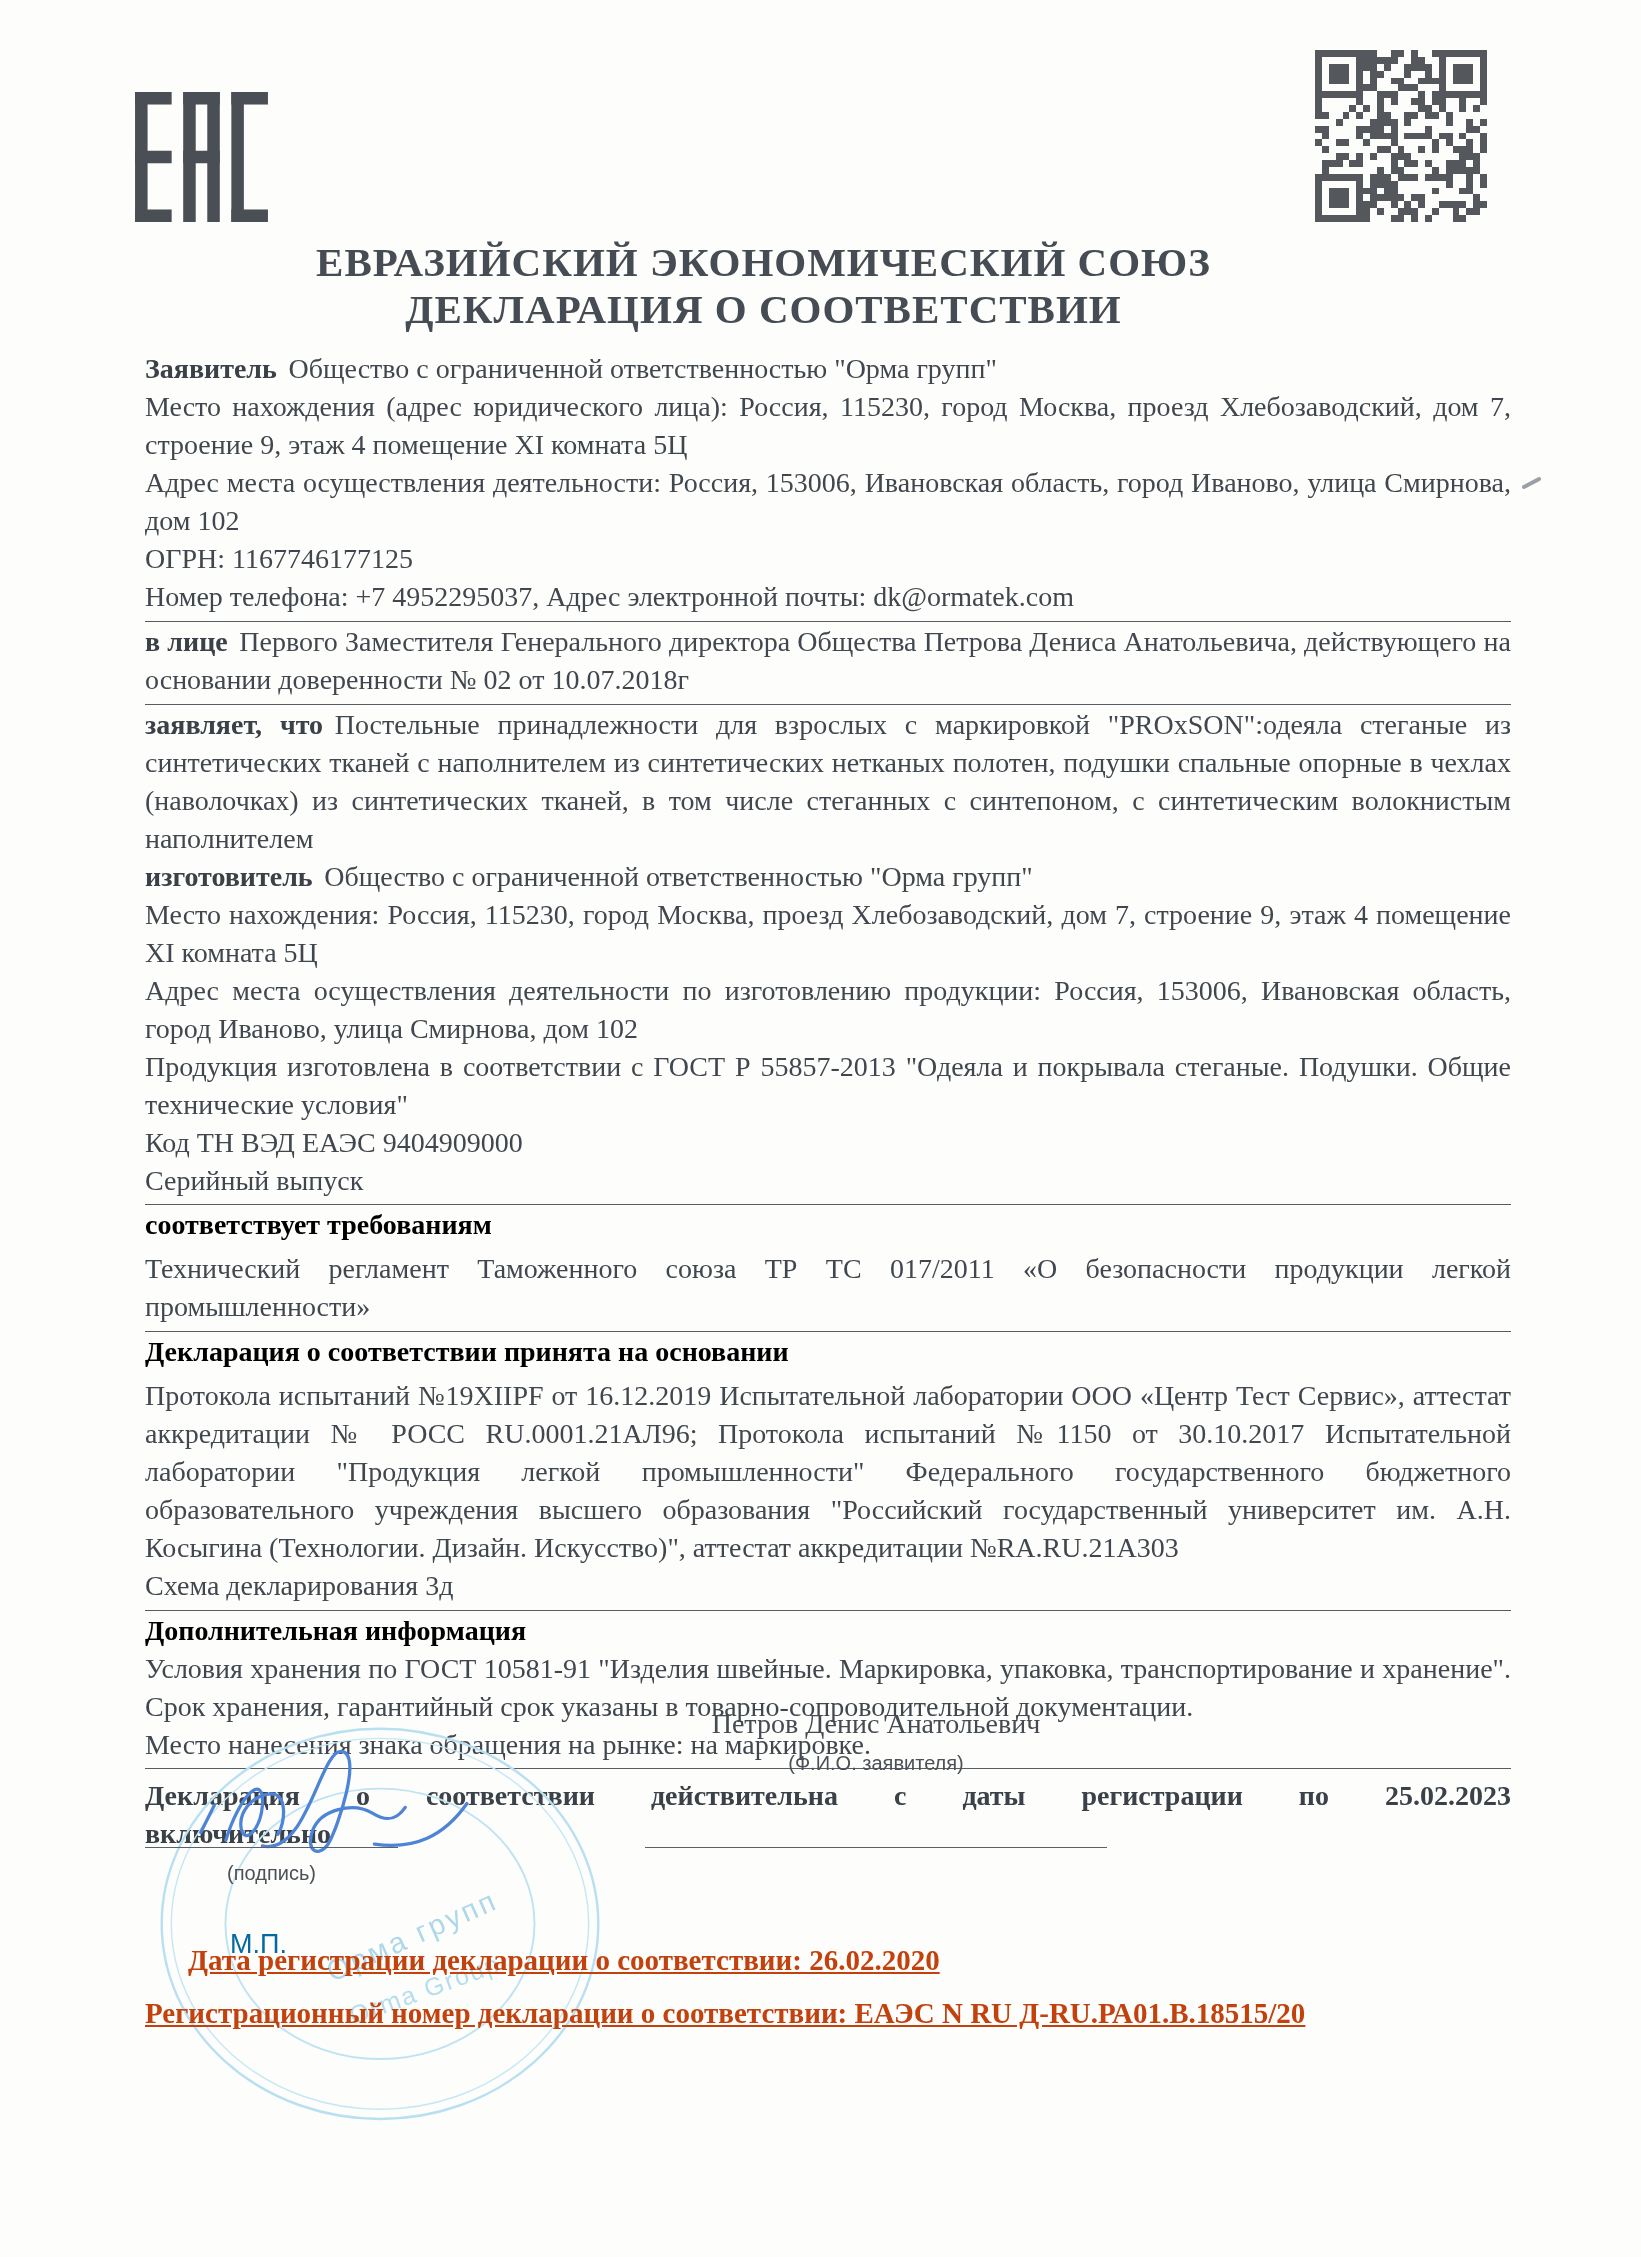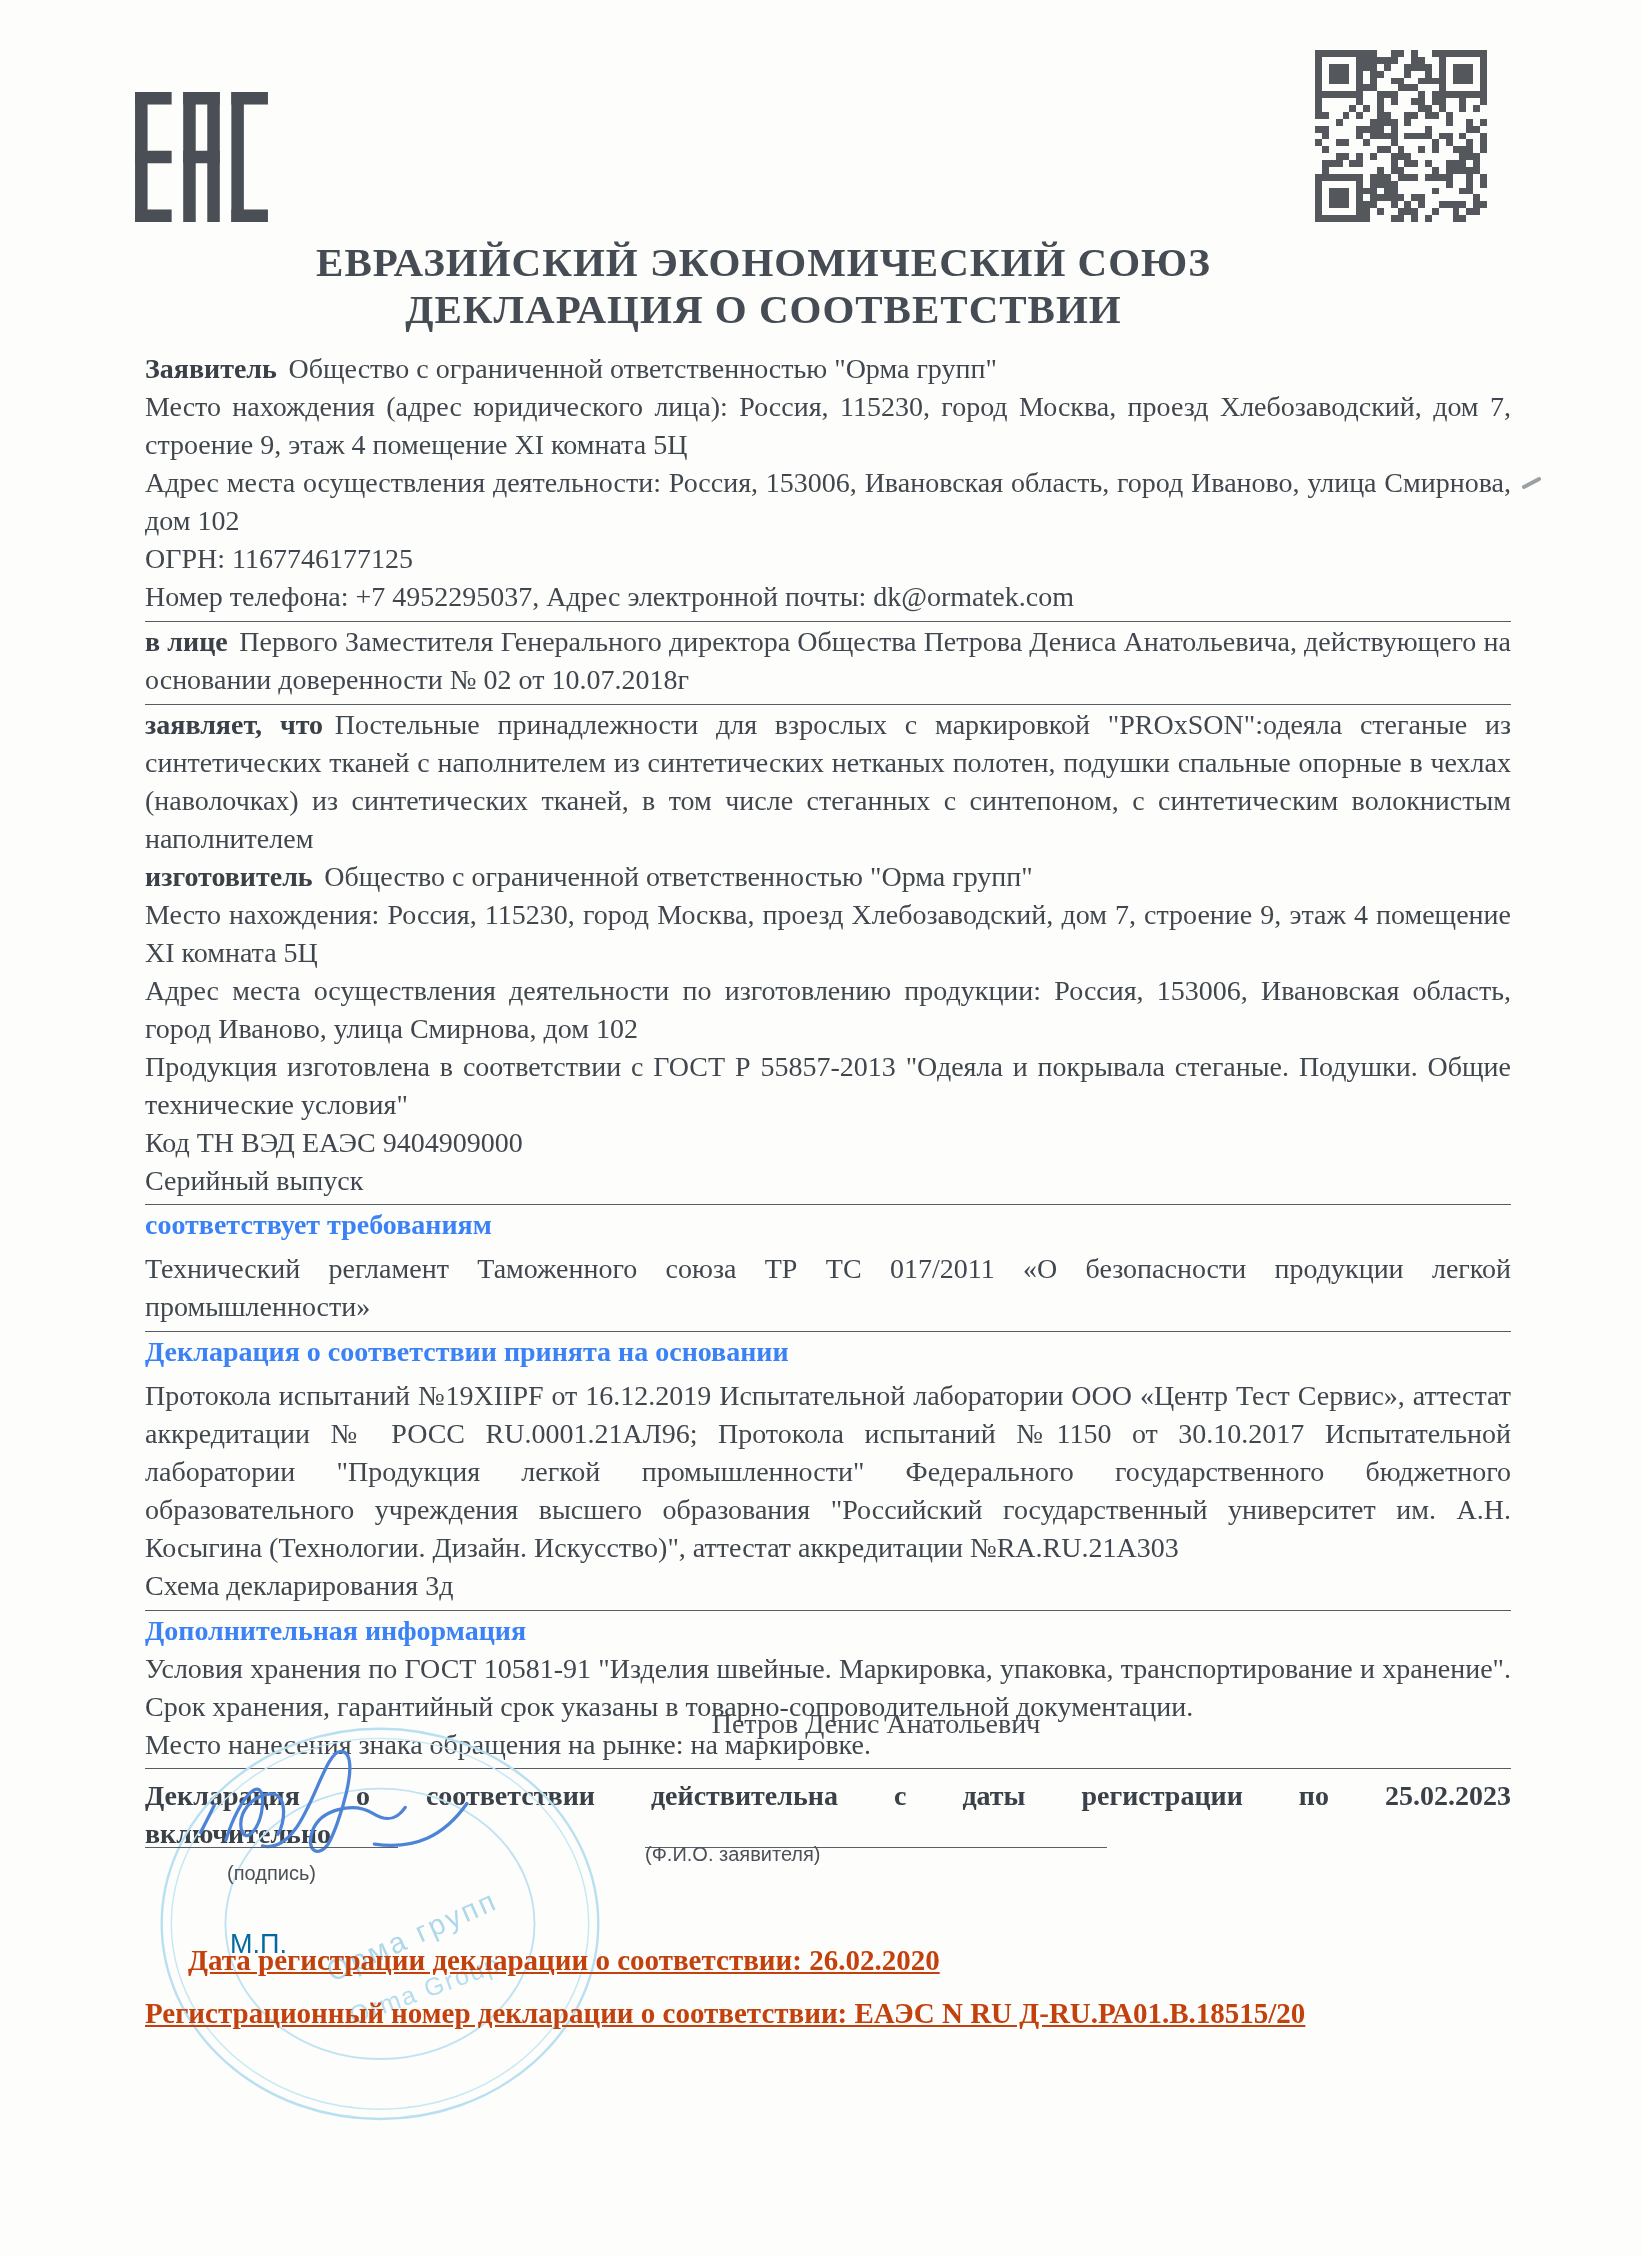--- a/index.html
+++ b/index.html
@@ -23,35 +23,35 @@
   }
   
   .content{
     position:absolute;left:145px;top:350px;width:1366px;
     font-size:28px;line-height:38px;
   }
   .sec{border-bottom:1.9px solid #565c63;padding-bottom:4.8px;margin-bottom:1px;}
   .sec.no-rule{border-bottom:none;}
   .para{margin:0;text-align:justify;}
   .lead{font-weight:bold;margin-right:11.6px;color:#3b4148;}
-  .heading{font-weight:bold;color:#3b82f6;margin:0 0 5.8px 0;}
+  .heading{font-weight:bold;color:#000000;margin:0 0 5.8px 0;}
   .validity{font-weight:bold;color:#3b4148;margin-top:7.7px;}
   .validity .just-line{text-align:justify;text-align-last:justify;}
   
   .stamp{position:absolute;left:153px;top:1721px;width:454px;height:406px;pointer-events:none;}
   .signature{position:absolute;left:193px;top:1736px;width:328px;height:135px;}
   .sig-line{position:absolute;border-bottom:1.9px solid #5a6067;}
   .sig-line.left{left:145px;top:1847px;width:253px;}
   .sig-line.right{left:645px;top:1847px;width:462px;}
   .sig-caption{
     position:absolute;font-family:"Liberation Sans", sans-serif;
     font-size:20px;color:#4c5158;
   }
   .cap-podpis{left:145px;top:1862px;width:253px;text-align:center;}
-  .cap-fio{left:645px;top:1843px;width:462px;}
+  .cap-fio{left:645px;top:1752px;width:462px;text-align:center;}
   .signatory-name{
     position:absolute;left:645px;top:1708px;width:462px;text-align:center;
     font-size:28px;color:#454b52;
   }
   .mp{position:absolute;left:230px;top:1929px;font-family:"Liberation Sans", sans-serif;font-size:27px;color:#0369a1;}
   
   .footer-line{position:absolute;left:145px;width:1390px;font-weight:bold;font-size:29px;color:#c2410c;text-decoration:underline;}
   .footer-line.reg{top:1997px;}
   .footer-line.date{top:1944px;margin-left:43px;}
   .artifact-dash{position:absolute;left:1521px;top:481px;width:21px;height:3.9px;background:#9aa0a5;transform:rotate(-28deg);border-radius:1.9px;}

